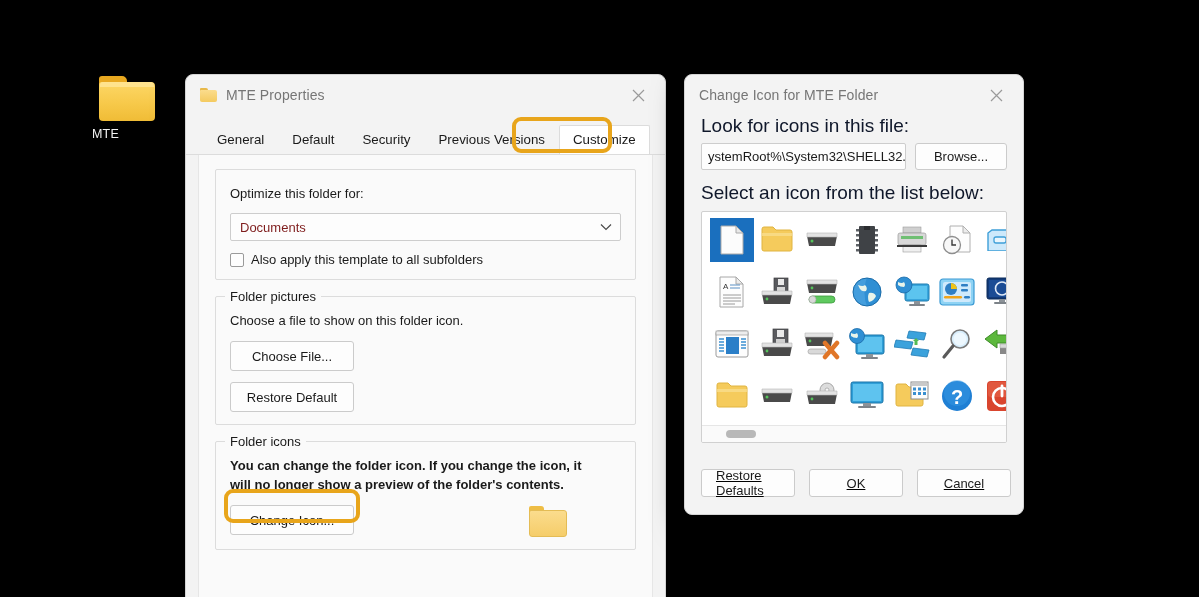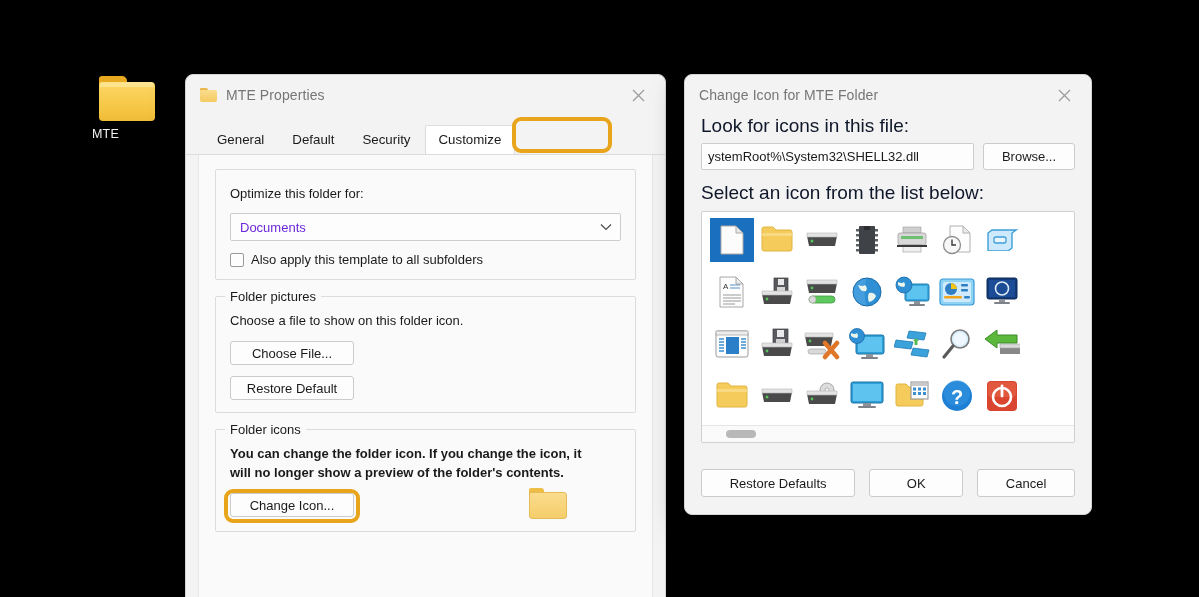--- a/index.html
+++ b/index.html
@@ -175,21 +175,21 @@
   .combo {
     margin-top: 10px;
     height: 28px;
     background: #fdfdfd;
     border: 1px solid #cdcdcd;
     border-radius: 2px;
     display: flex;
     align-items: center;
     padding: 0 8px 0 9px;
     font-size: 13px;
-    color: #6d28d9;
+    color: #7f1d1d;
   }
   .combo .cval { flex: 1 1 auto; }
   .combo .chev { color: #5a5a5a; font-size: 11px; }
 
   .checkrow {
     margin-top: 11px;
     display: flex;
     align-items: center;
     font-size: 13px;
     color: #1a1a1a;
@@ -200,21 +200,21 @@
     border-radius: 2px;
     background: #fdfdfd;
     margin-right: 7px;
     flex: 0 0 auto;
   }
 
   .btn {
     display: inline-flex;
     align-items: center;
     justify-content: center;
-    height: 24px;
+    height: 30px;
     min-width: 124px;
     padding: 0 14px;
     background: #fdfdfd;
     border: 1px solid #cbcbcb;
     border-radius: 3px;
     font-size: 13px;
     color: #1a1a1a;
     cursor: default;
   }
   .btnwrap { margin-top: 11px; }
@@ -231,21 +231,21 @@
   #preview-folder .b {
     position:absolute; left:0; top:4px; width:38px; height:27px;
     background: linear-gradient(180deg,#fbdc8d,#f5cd6a);
     border:1px solid #e4bc55;
     border-radius:2px 3px 3px 3px;
   }
 
   
   #chgicon {
     left: 684px; top: 74px;
-    width: 408px; height: 441px;
+    width: 340px; height: 441px;
   }
   #chgicon .body { padding: 0 16px; }
   .lbl { font-size: 19px; color: #0f172a; }
   .fieldrow { display: flex; align-items: center; gap: 9px; margin-top: 6px; }
   .txtfield {
     flex: 1 1 auto;
     height: 27px;
     background: #fdfdfd;
     border: 1px solid #cdcdcd;
     border-radius: 2px;
@@ -307,20 +307,21 @@
     width: 30px; height: 8px;
     background: #b8b8b8;
     border-radius: 4px;
   }
 
   #chgicon .footer {
     display: flex;
     gap: 14px;
     padding: 0 16px;
     margin-top: 26px;
+    text-decoration: underline;
   }
   #chgicon .footer .btn { min-width: 94px; flex: 1 1 auto; height: 28px; }
 </style>
 </head>
 <body>
 
 <div id="stage">
 
   <div id="desktop-icon">
     <div class="folder-glyph">
@@ -344,20 +345,21 @@
         <svg width="13" height="13" viewBox="0 0 13 13">
           <path d="M1 1 L12 12 M12 1 L1 12" stroke="#9a9a9a" stroke-width="1.2" fill="none"></path>
         </svg>
       </div>
     </div>
 
     <div class="tabstrip">
       <div class="tab">General</div>
       <div class="tab">Default</div>
       <div class="tab">Security</div>
+      <div class="tab">Previous Versions</div>
       <div class="tab active">Customize</div>
     </div>
 
     <div class="pane">
 
       <div class="group">
         <div class="ftext">Optimize this folder for:</div>
         <div class="combo">
           <span class="cval">Documents</span>
           <svg class="chev" width="12" height="8" viewBox="0 0 12 8">

